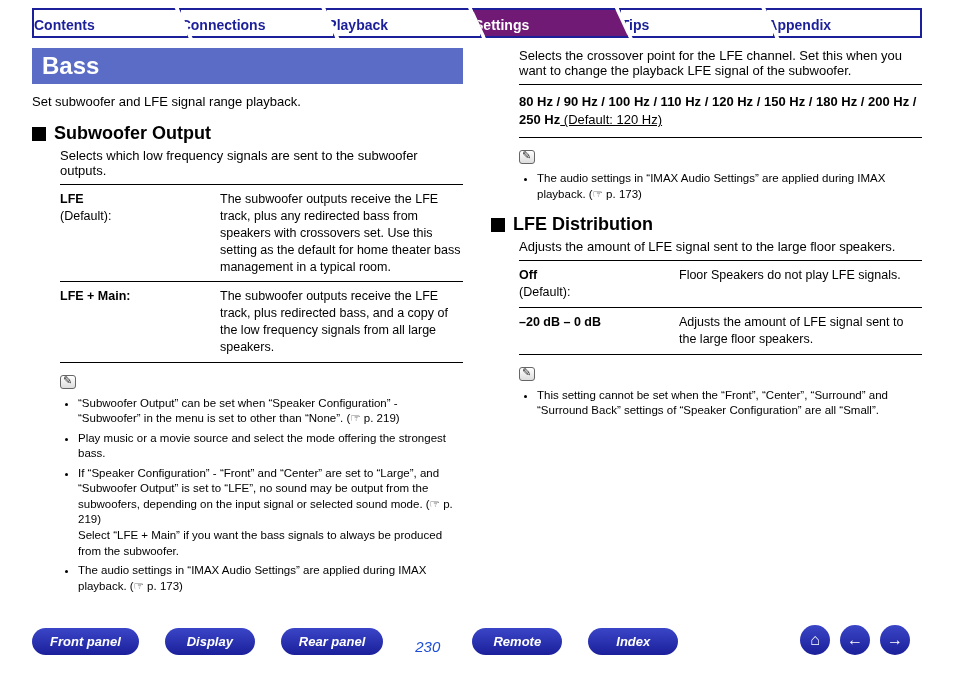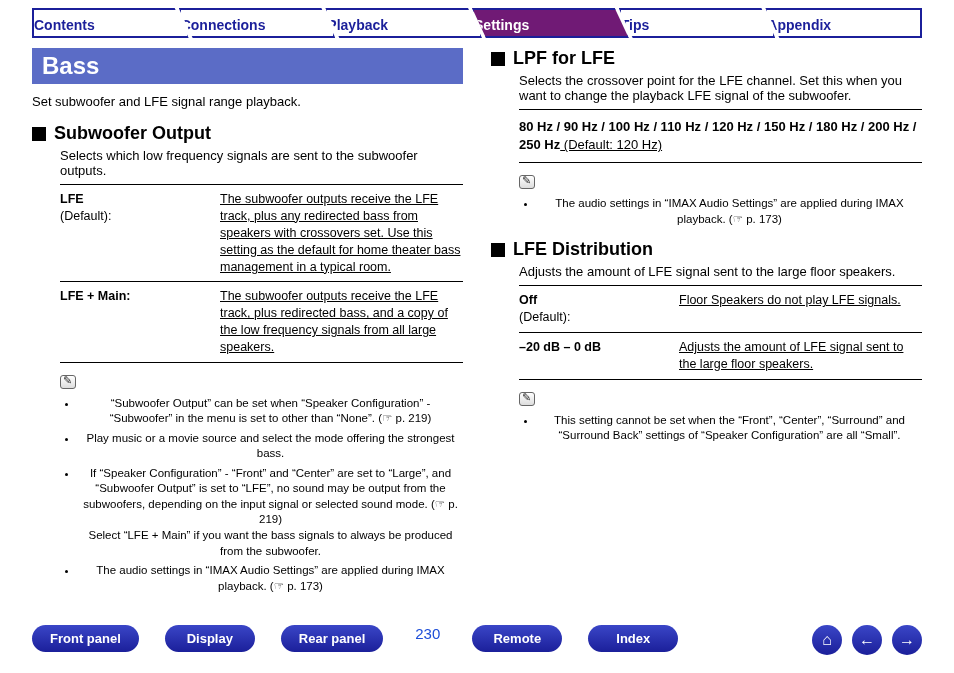--- a/index.html
+++ b/index.html
@@ -83,63 +83,64 @@
     border-top: 1px solid #000;
     font-size: 12.5px;
   }
   .opt-row {
     display: flex;
     border-bottom: 1px solid #000;
     padding: 6px 0;
     gap: 10px;
   }
   .opt-key { width: 150px; flex-shrink:0; line-height:1.35; }
-  .opt-val { flex: 1; line-height:1.35;text-decoration:underline; }
+  .opt-val { flex: 1; line-height:1.35; }
   .bold { font-weight: bold; }
 
   
   .noteicon {
     display:inline-block; width:16px; height:14px;
     border:1px solid #666; border-radius:3px;
     background: linear-gradient(#fff,#ddd);
     margin-left: 28px;
     position:relative;
   }
   .noteicon::after{
     content:"✎"; position:absolute; left:2px; top:-2px; font-size:11px; color:#333;
   }
   ul.notes {
     margin: 4px 0 12px 28px;
     padding-left: 18px;
     font-size: 11.5px;
     line-height: 1.35;
   }
-  ul.notes li { margin-bottom: 4px; text-align: center; }
+  ul.notes li { margin-bottom: 4px; }
 
   
   .lpf-box {
     margin: 0 0 12px 28px;
     border-top: 1px solid #000;
     border-bottom: 1px solid #000;
     padding: 8px 0;
     font-size: 13px;
     font-weight: bold;
     line-height:1.4;
   }
   .lpf-box .default { font-weight: normal; text-decoration: underline; }
 
   
   .bottom {
     position: absolute;
-    left: 0; right: 0;
+    left: 0; right: 12px;
     bottom: 18px;
     display: flex;
-    align-items: flex-start;
+    align-items: flex-end;
     padding: 0 32px;
     gap: 26px;
+    font-style: italic;
   }
   .pill {
     background: #1b1f9a;
     background: linear-gradient(#3a46c7,#1b1f9a);
     color: #fff;
     font-weight: bold;
     font-size: 13px;
     padding: 6px 18px;
     border-radius: 16px;
     cursor: pointer;
@@ -201,24 +202,20 @@
     <ul class="notes">
       <li>“Subwoofer Output” can be set when “Speaker Configuration” - “Subwoofer” in the menu is set to other than “None”.  (☞ p. 219)</li>
       <li>Play music or a movie source and select the mode offering the strongest bass.</li>
       <li style="white-space:pre-line">If “Speaker Configuration” - “Front” and “Center” are set to “Large”, and “Subwoofer Output” is set to “LFE”, no sound may be output from the subwoofers, depending on the input signal or selected sound mode.  (☞ p. 219)
 Select “LFE + Main” if you want the bass signals to always be produced from the subwoofer.</li>
       <li>The audio settings in “IMAX Audio Settings” are applied during IMAX playback.  (☞ p. 173)</li>
     </ul>
   </div>
 
   <div class="col">
-    <div class="h" style="margin-top:0">
-      <span class="sq"></span>
-      <span>LPF for LFE</span>
-    </div>
     <div class="desc">Selects the crossover point for the LFE channel. Set this when you want to change the playback LFE signal of the subwoofer.</div>
     <div class="lpf-box">
       <span>80 Hz / 90 Hz / 100 Hz / 110 Hz / 120 Hz / 150 Hz / 180 Hz / 200 Hz / 250 Hz</span><span class="default"> (Default: 120 Hz)</span>
     </div>
     <span class="noteicon"></span>
     <ul class="notes">
       <li>The audio settings in “IMAX Audio Settings” are applied during IMAX playback.  (☞ p. 173)</li>
     </ul>
 
     <div class="h">

